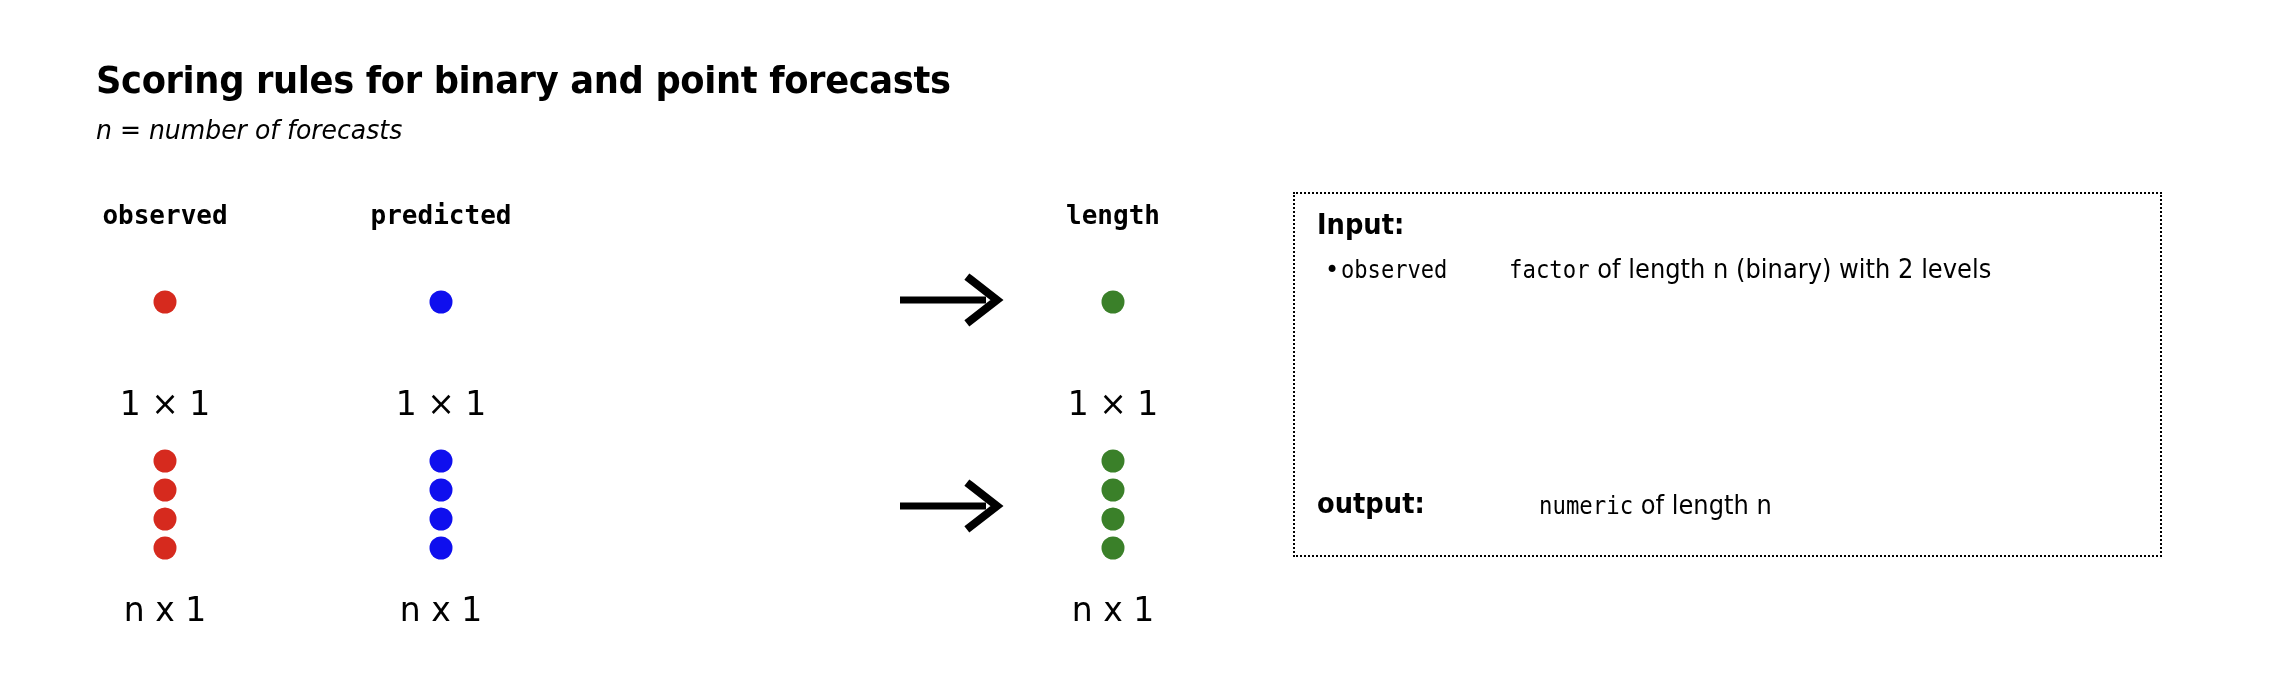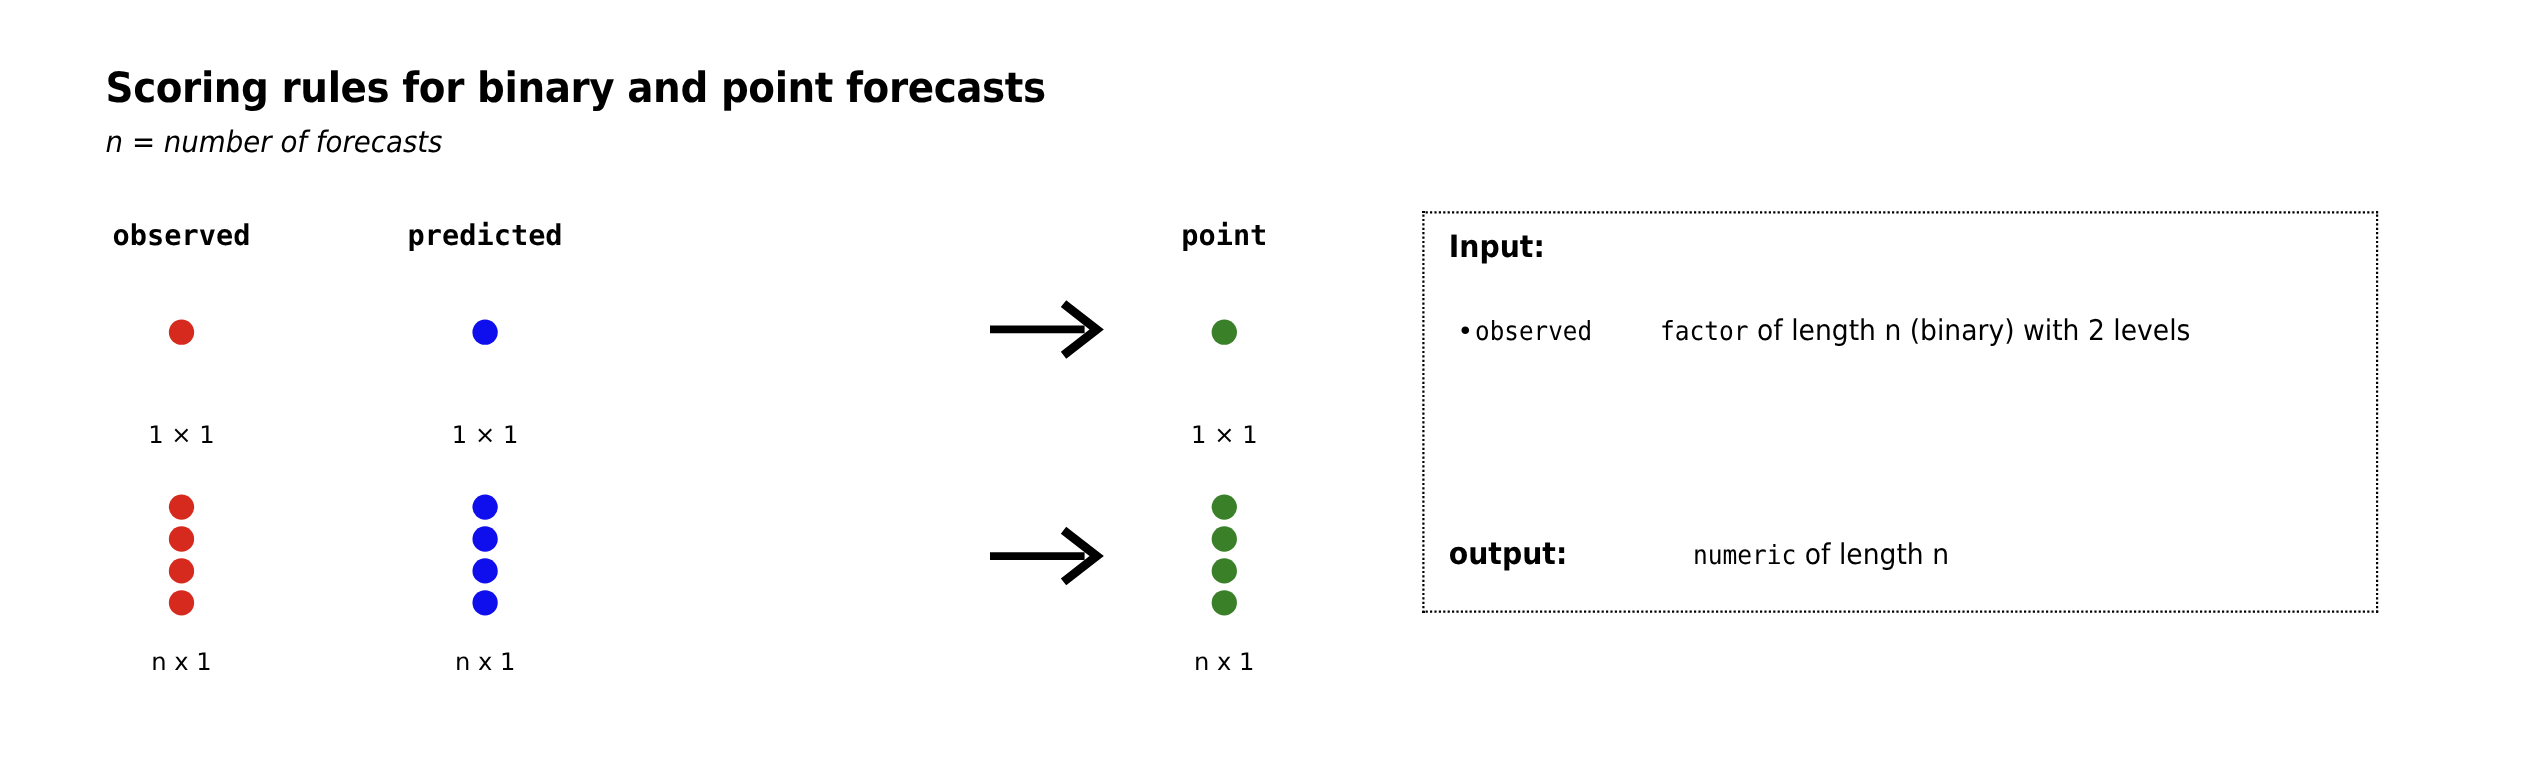--- a/index.html
+++ b/index.html
@@ -65,21 +65,21 @@
     width: 23px;
     height: 23px;
     border-radius: 50%;
     transform: translate(-50%, -50%);
   }
 
   
   .shape-label {
     position: absolute;
     font-family: "DejaVu Sans", sans-serif;
-    font-size: 22px;
+    font-size: 33px;
     white-space: nowrap;
     transform: translateX(-50%);
     text-align: center;
   }
 
   
   .arrow {
     position: absolute;
     transform: translateY(-50%);
   }
@@ -104,21 +104,20 @@
     transform: scaleX(0.92);
     transform-origin: left top;
     white-space: nowrap;
   }
   .info-title .colon { font-weight: 700; }
 
   .bullet-row {
     position: absolute;
     left: 30px;
     white-space: nowrap;
-    margin-top: 32px;
   }
   .bullet-dot {
     display: inline-block;
     width: 16px;
     font-family: "DejaVu Sans", sans-serif;
     font-size: 24px;
     vertical-align: baseline;
   }
   .param-name {
     display: inline-block;
@@ -156,21 +155,21 @@
 </head>
 <body>
 
 <div class="stage">
 
   <div class="title">Scoring rules for binary and point forecasts</div>
   <div class="subtitle">n = number of forecasts</div>
 
   <div class="col-head" style="left:165px; top:200px;">observed</div>
   <div class="col-head" style="left:441px; top:200px;">predicted</div>
-  <div class="col-head" style="left:1113px; top:200px;">point</div>
+  <div class="col-head" style="left:1113px; top:200px;">length</div>
 
   <div class="dot" style="left:165px; top:302px; background:#d62a1e;"></div>
   <div class="dot" style="left:441px; top:302px; background:#0f0fee;"></div>
   <div class="dot" style="left:1113px; top:302px; background:#3a8029;"></div>
 
   <div class="arrow" style="left:898px; top:302px;">
     <svg width="106" height="54" viewBox="0 0 106 54">
       <line x1="2" y1="27" x2="88" y2="27" stroke="#000000" stroke-width="7"></line>
       <polyline points="72,6 99,27 72,48" fill="none" stroke="#000000" stroke-width="8" stroke-linecap="square" stroke-linejoin="miter"></polyline>
     </svg>

